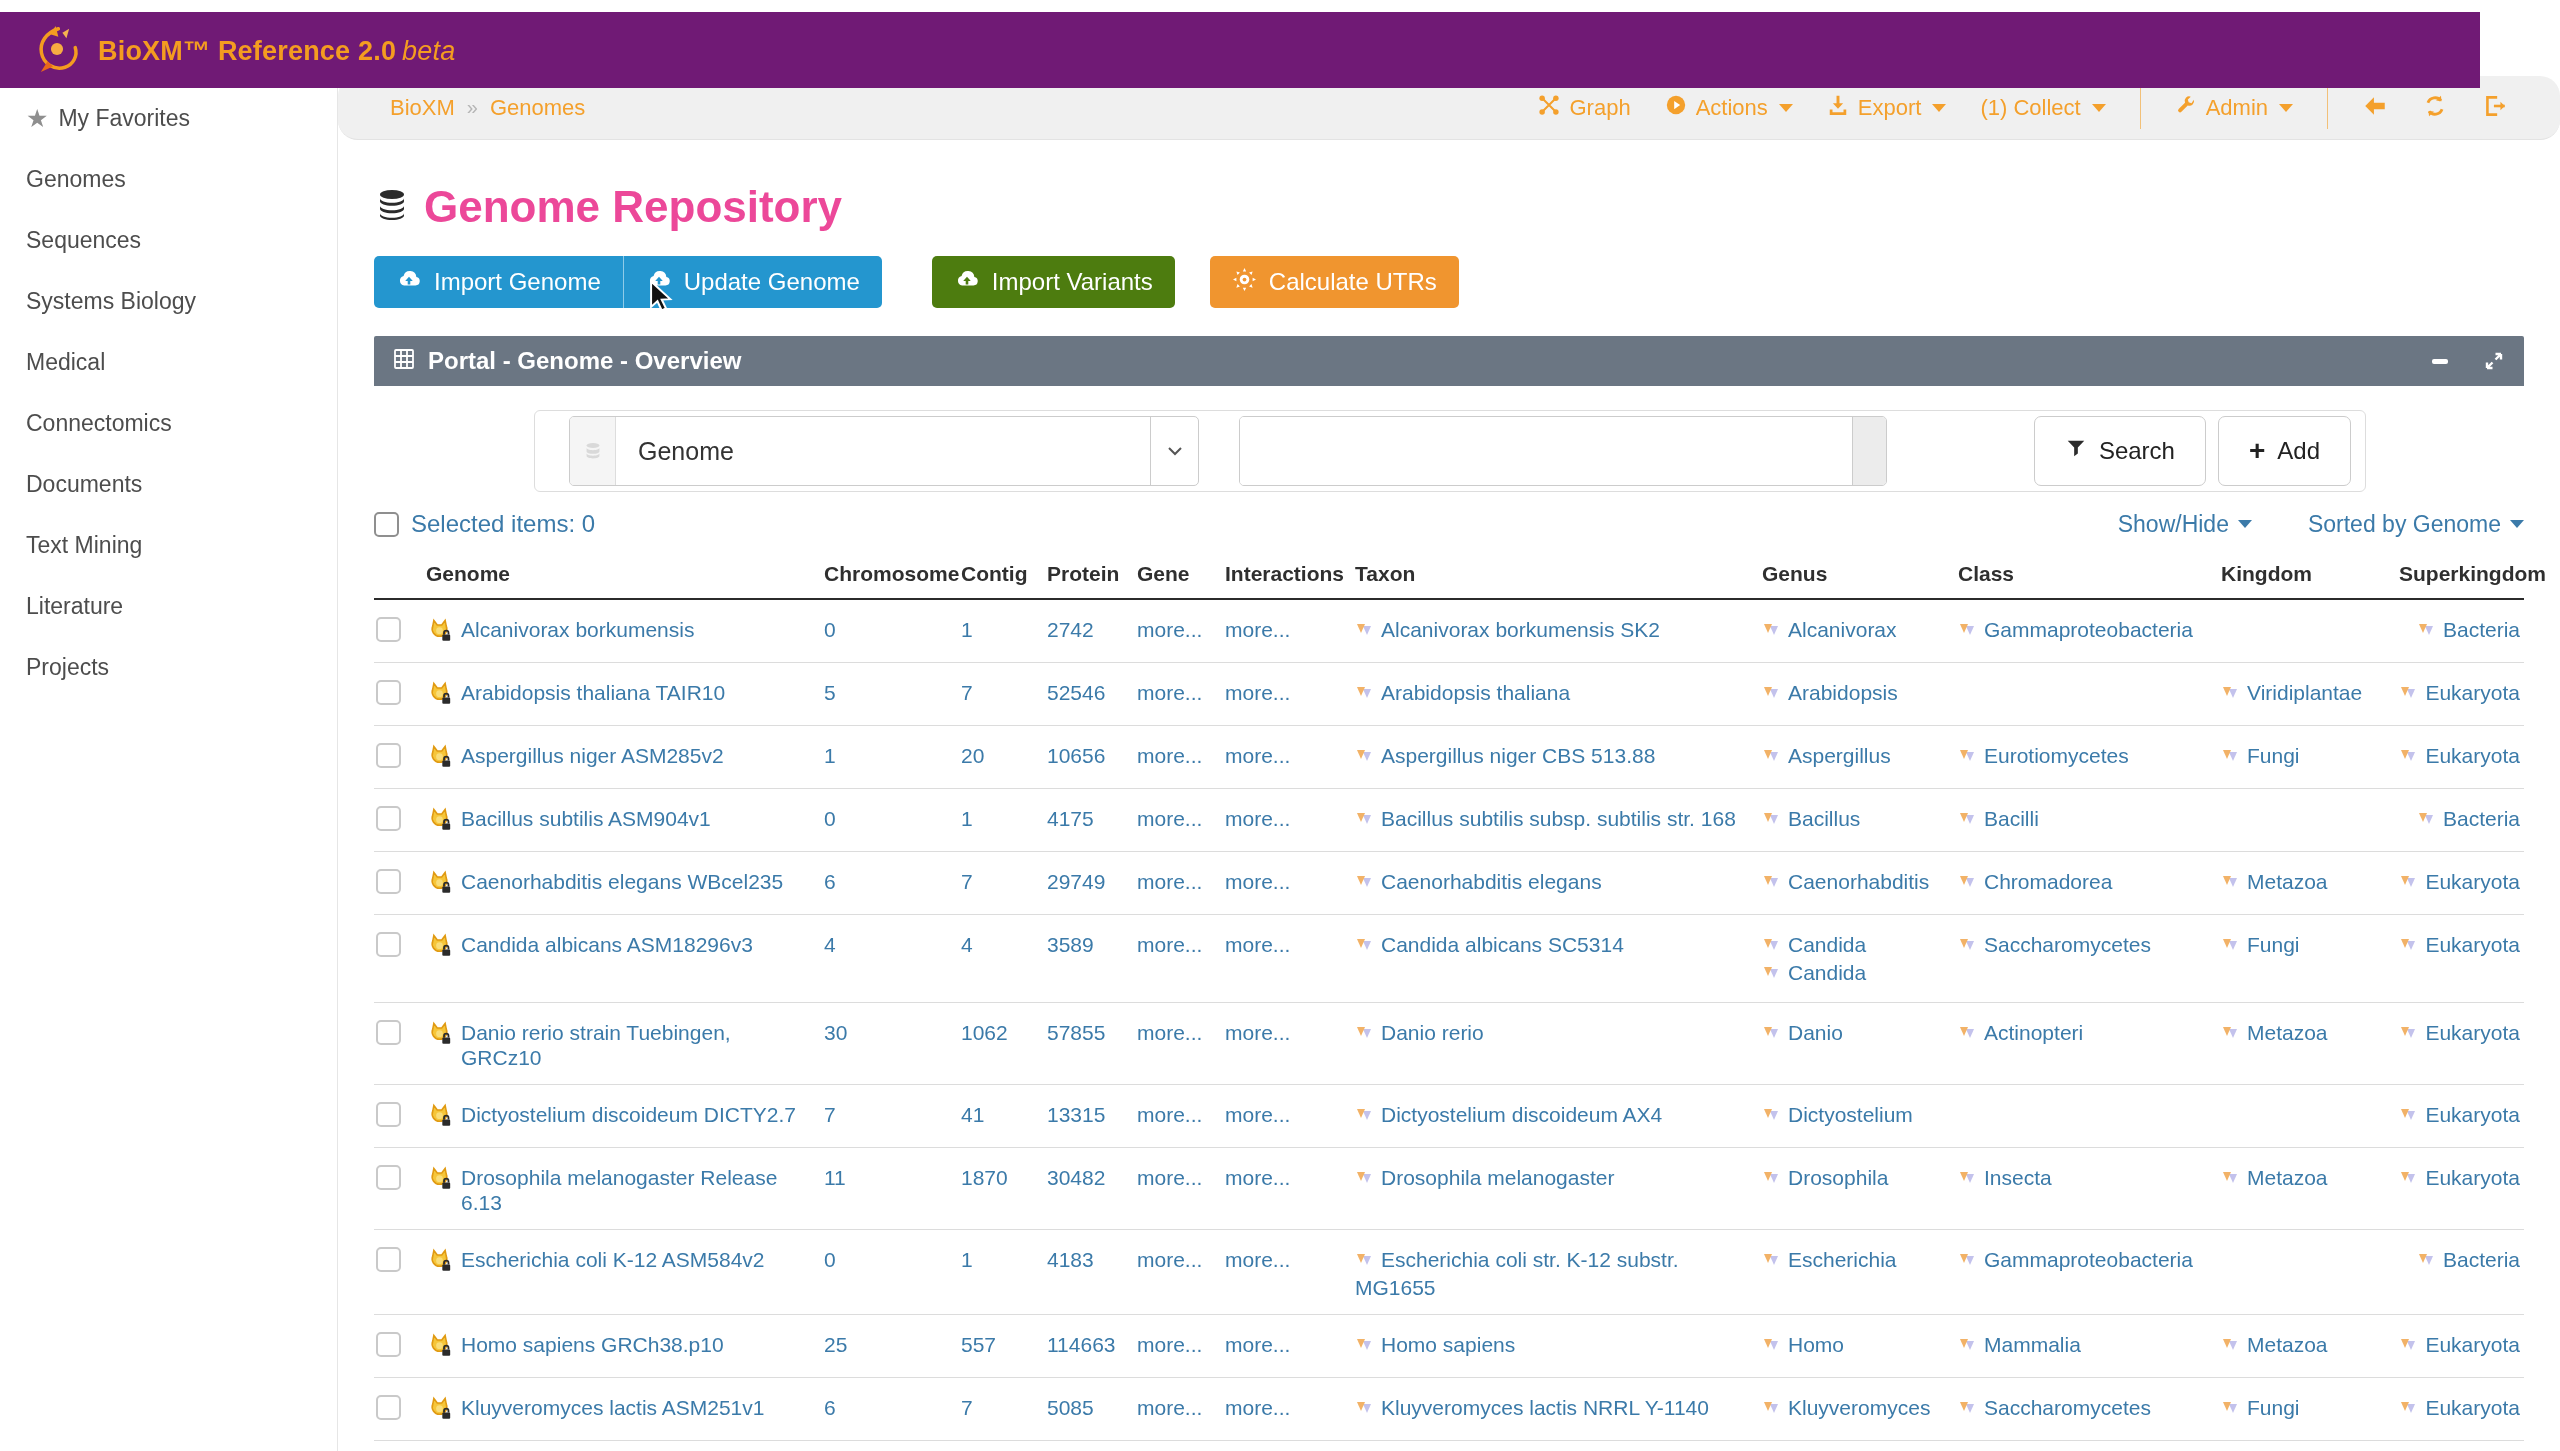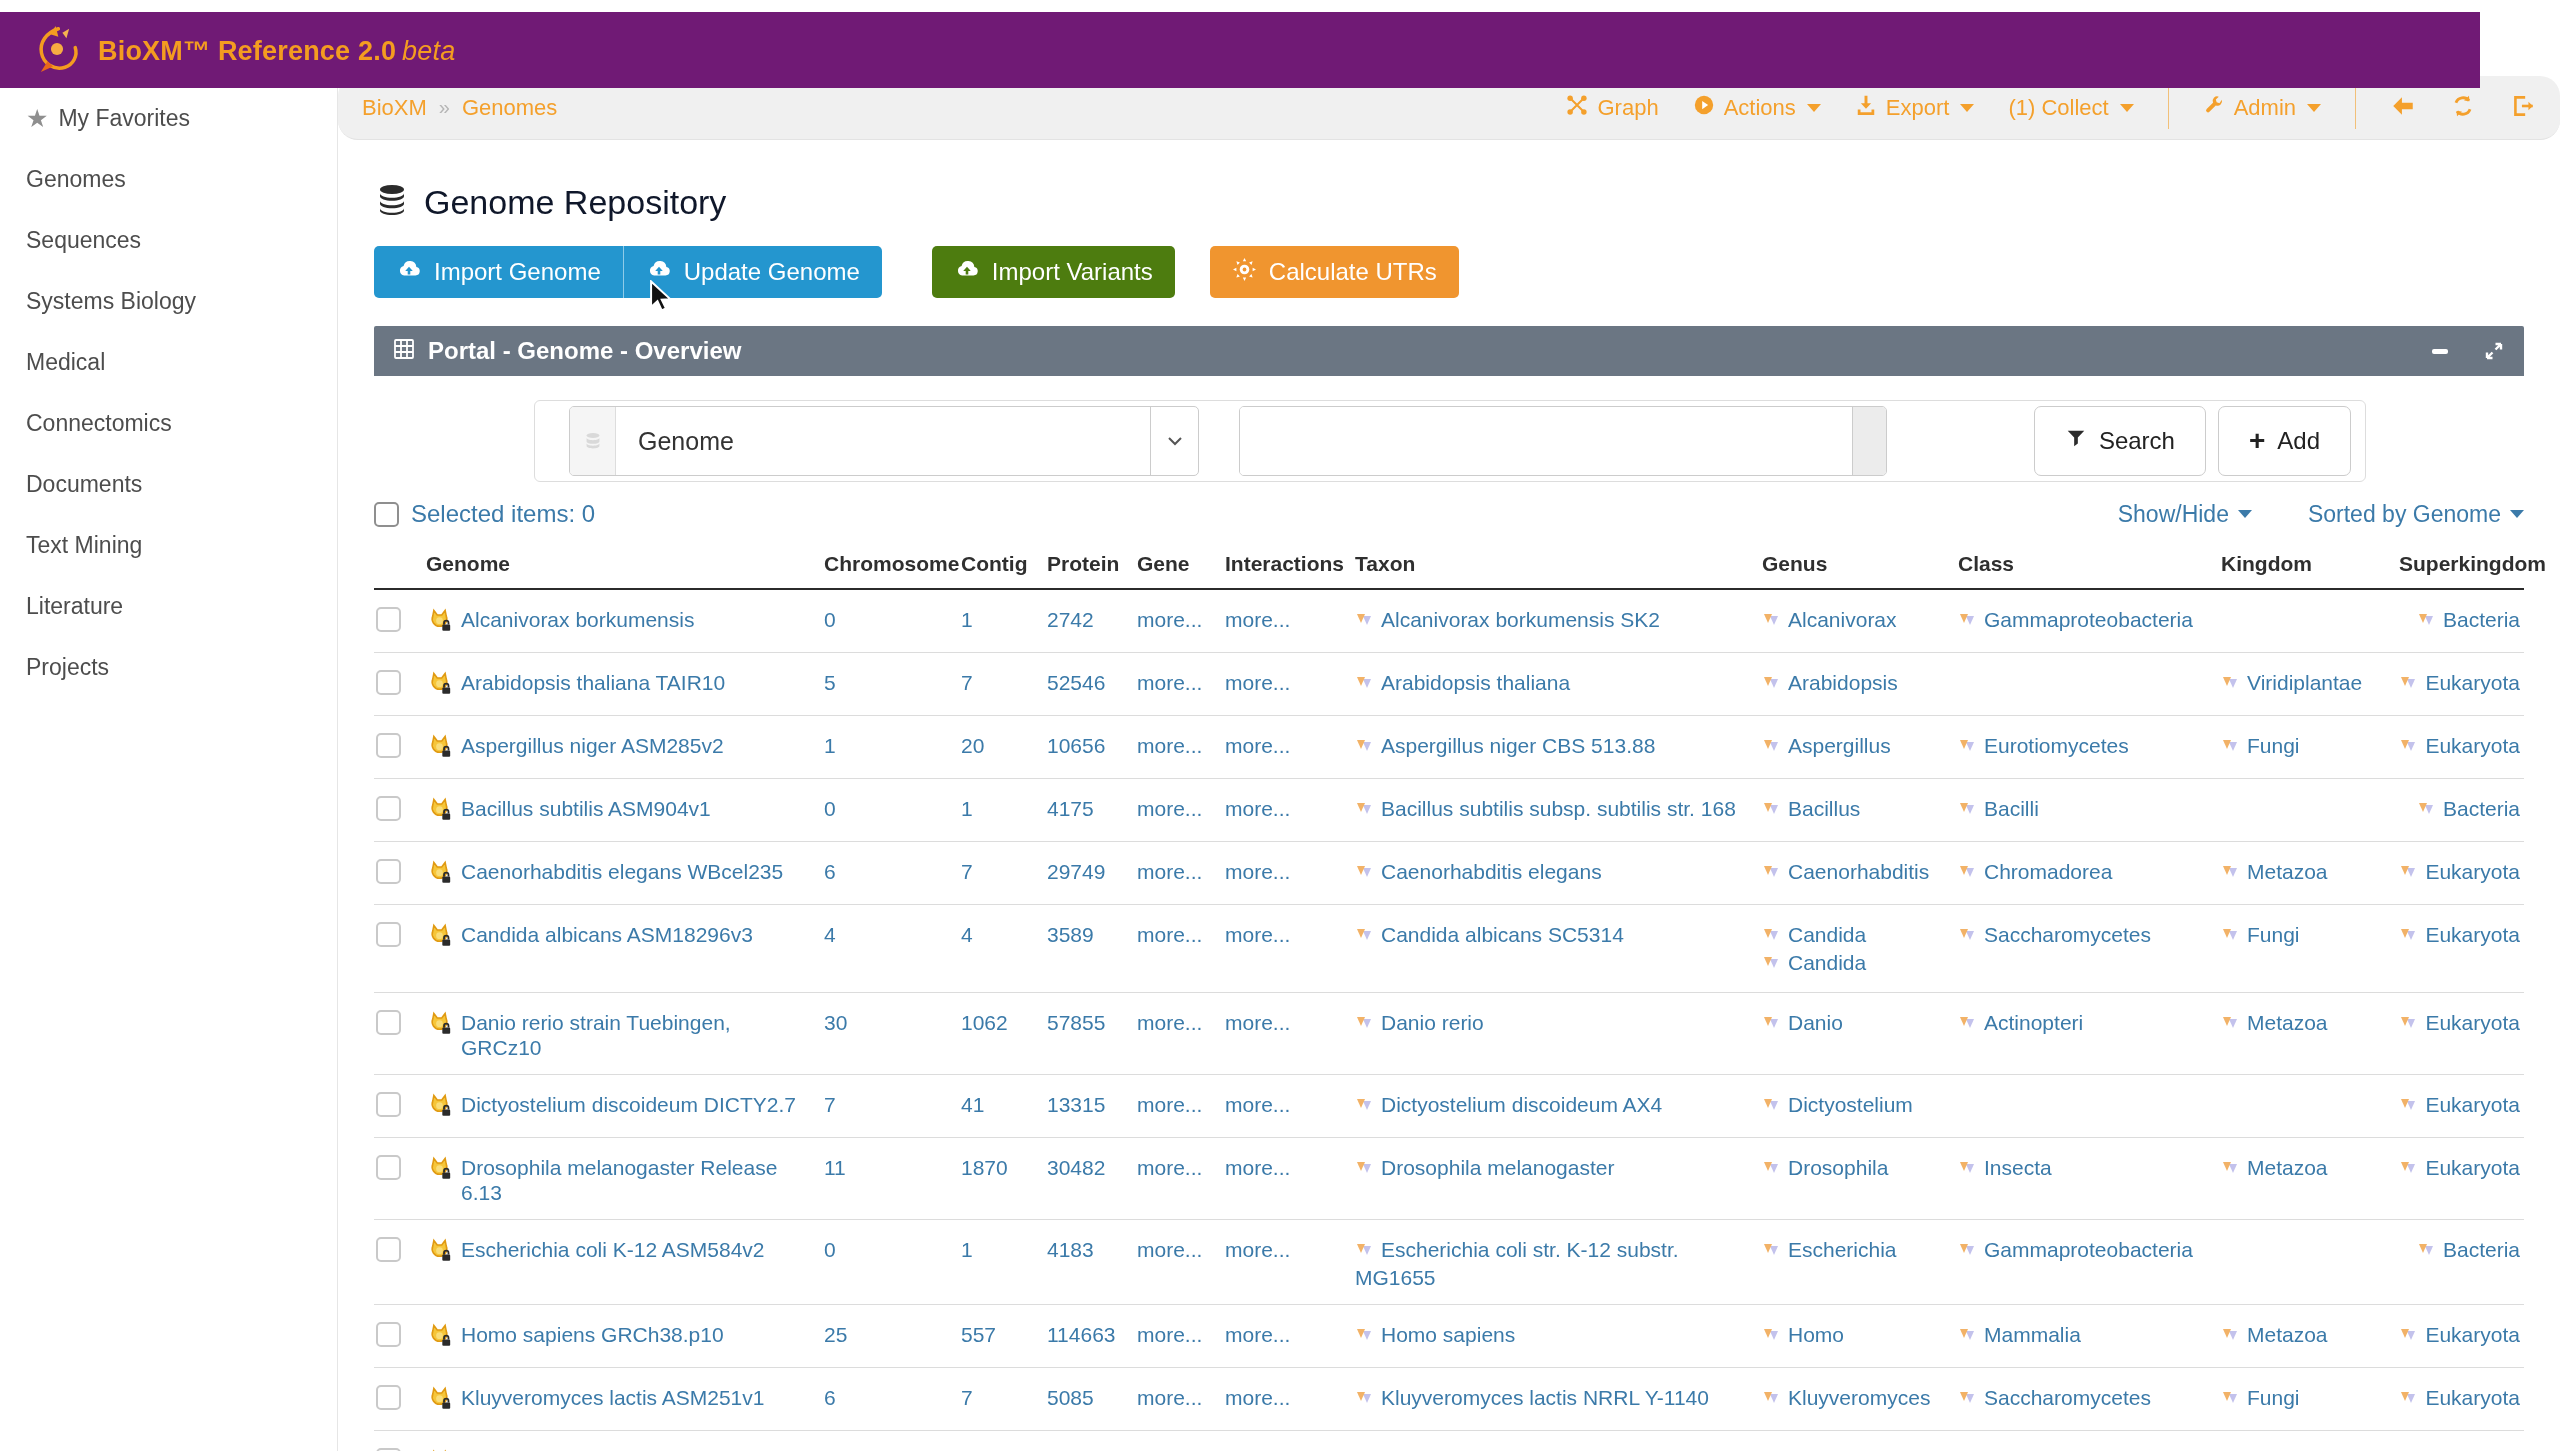--- a/index.html
+++ b/index.html
@@ -24,35 +24,35 @@
   
   .sidebar { position:absolute; top:76px; left:0; width:338px; bottom:0; background:#fff;
     border-right:1px solid #e6e6e6; padding-top:12px; }
   .side-item { height:61px; display:flex; align-items:center; padding-left:26px; font-size:23px;
     color:#4d4d4d; cursor:pointer; }
   .side-item .star { color:#8f8f8f; font-size:25px; margin-right:10px; line-height:1; }
 
   
   .content { position:absolute; left:338px; top:76px; right:0; bottom:0; background:#fff; }
   .crumbbar { height:64px; background:#f0f0f0; border-bottom:1px solid #e3e3e3; display:flex;
-    align-items:center; padding:0 24px;border-radius:20px; }
+    align-items:center; padding:0 52px;border-radius:20px; }
   .crumb { font-size:22px; color:#f4a02c; display:flex; align-items:center; gap:12px; }
   .crumb a { color:#f4a02c; text-decoration:none; cursor:pointer; }
   .crumb .sep { color:#b5b5b5; font-size:20px; }
   .ctoolbar { margin-left:auto; display:flex; align-items:center; gap:34px; }
   .tool-link { display:flex; align-items:center; gap:9px; color:#f4a02c; font-size:22px;
     cursor:pointer; text-decoration:none; white-space:nowrap; }
   .caret-o { width:0; height:0; border-left:7px solid transparent; border-right:7px solid transparent;
     border-top:8px solid #f4a02c; margin-left:2px; }
   .tool-div { width:1px; height:42px; background:#f2c078; }
   .tool-ibtn { display:flex; align-items:center; cursor:pointer; }
 
   .page-body { padding:0 36px; }
   .page-title { margin-top:42px; display:flex; align-items:center; gap:14px; }
-  .page-title h1 { font-size:34px; color:#0f172a; font-weight:normal; }
+  .page-title h1 { font-size:44px; color:#ec4899; font-weight:bold; }
 
   .action-row { margin-top:24px; display:flex; }
   .btn { height:52px; display:flex; align-items:center; gap:12px; padding:0 22px; color:#fff;
     font-size:24px; border:none; cursor:pointer; font-family:"Liberation Sans", sans-serif;justify-content:center; }
   .btn-blue { background:#2496cf; }
   .btn-group .btn-blue:first-child { border-radius:5px 0 0 5px; border-right:1px solid #8fcbe8; }
   .btn-group .btn-blue:last-child { border-radius:0 5px 5px 0; }
   .btn-green { background:#4d7c0f; border-radius:5px; margin-left:50px; }
   .btn-orange { background:#f0952f; border-radius:5px; margin-left:35px; }
 

